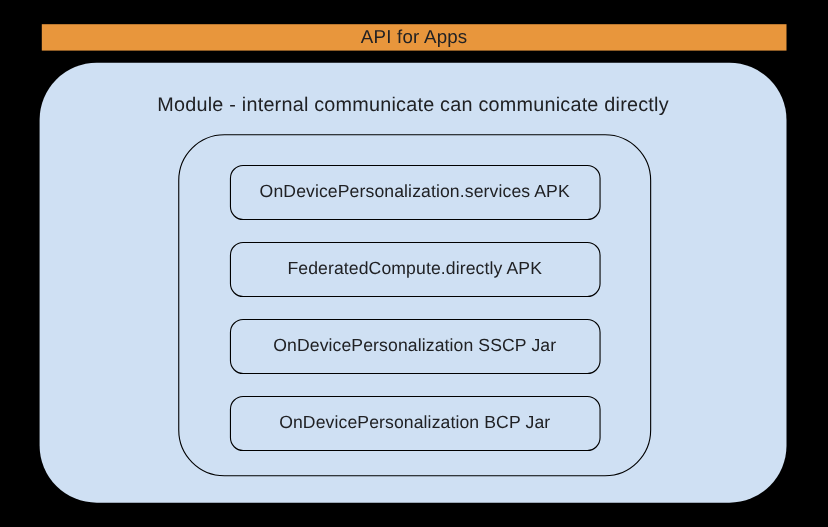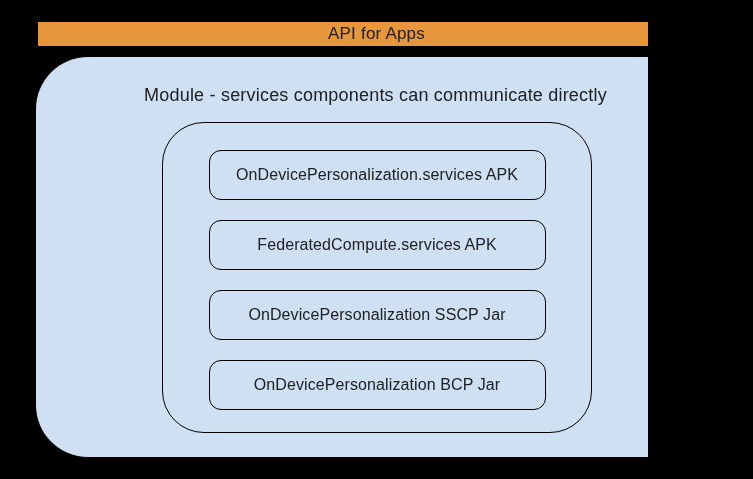--- a/index.html
+++ b/index.html
@@ -1,19 +1,19 @@
 <!DOCTYPE html>
 <html style="--background: #000000; --banner-fill: #E8963C; --module-fill: #CFE0F3; --outline: #000000; --text: #202124;"><head>
 <meta charset="utf-8">
 <style>
   * { margin: 0; padding: 0; box-sizing: border-box; }
   html, body { background: #000; }
   .stage {
     position: relative;
-    width: 648px;
+    width: 753px;
     height: 479px;
     background: var(--background, #000000);
     overflow: hidden;
     font-family: "Liberation Sans", sans-serif;
     color: var(--text, #202124);
   }
   .banner {
     position: absolute;
     left: 38px;
     top: 22px;
@@ -76,30 +76,30 @@
 <body>
 
 <div class="stage">
 
   <div class="banner">
     <span>API for Apps</span>
   </div>
 
   <div class="module">
 
-    <div class="module-title">Module - services components can communicate directly</div>
+    <div class="module-title">Module - internal communicate can communicate directly</div>
 
     <div class="inner-outline">
 
       <div class="component-box">
         <span>OnDevicePersonalization.services APK</span>
       </div>
 
       <div class="component-box">
-        <span>FederatedCompute.services APK</span>
+        <span>FederatedCompute.directly APK</span>
       </div>
 
       <div class="component-box">
         <span>OnDevicePersonalization SSCP Jar</span>
       </div>
 
       <div class="component-box">
         <span>OnDevicePersonalization BCP Jar</span>
       </div>
 

